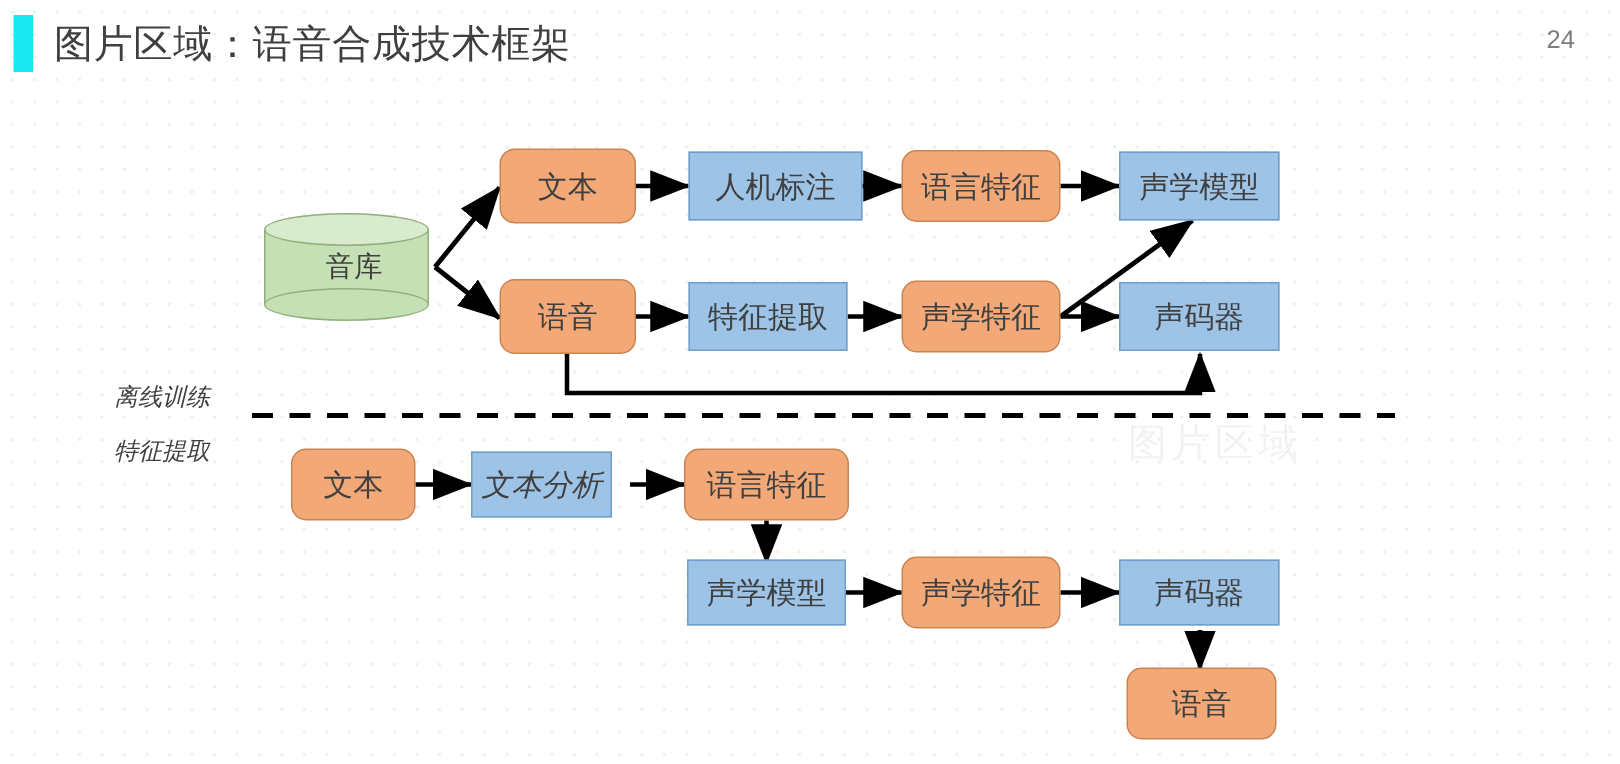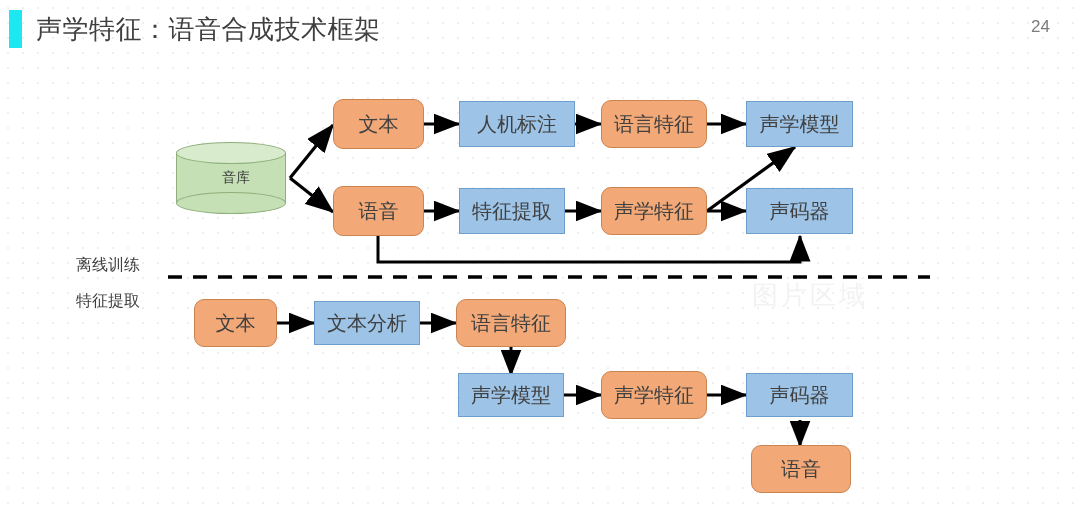--- a/index.html
+++ b/index.html
@@ -135,40 +135,41 @@
   }
   #node-db-audio-library .cyl-label {
     position: absolute;
     left: 0;
     top: 0;
     width: 120px;
     height: 72px;
     display: flex;
     align-items: center;
     justify-content: center;
-    font-size: 14px;
+    font-size: 19px;
     color: #404040;
   }
   
   .phase-label {
     position: absolute;
     font-size: 16px;
     color: #3f3f3f;
     white-space: nowrap;
+    font-style: italic;
   }
   #label-offline-training { left: 76px; top: 255px; }
   #label-online-inference { left: 76px; top: 291px; }
 </style>
 </head>
 <body>
 
 <div id="slide">
 
   <div id="title-accent-bar"></div>
-  <div id="page-title">声学特征：语音合成技术框架</div>
+  <div id="page-title">图片区域：语音合成技术框架</div>
   <div id="page-number">24</div>
 
   <div id="image-area-watermark">图片区域</div>
 
   <svg id="connectors" viewBox="0 0 1080 509" xmlns="http://www.w3.org/2000/svg">
     <defs>
       <marker id="arrowhead" markerWidth="9" markerHeight="7" refX="8.5" refY="3.5" orient="auto" markerUnits="strokeWidth">
         <polygon points="0 0, 9 3.5, 0 7" fill="#000000"></polygon>
       </marker>
     </defs>
@@ -222,21 +223,21 @@
 
   <div class="node orange" style="left:333px; top:186px; width:91px; height:50px;">语音</div>
   <div class="node blue" style="left:459px; top:188px; width:106px; height:46px;">特征提取</div>
   <div class="node orange" style="left:601px; top:187px; width:106px; height:48px;">声学特征</div>
   <div class="node blue" style="left:746px; top:188px; width:107px; height:46px;">声码器</div>
 
   <div class="phase-label" id="label-offline-training">离线训练</div>
   <div class="phase-label" id="label-online-inference">特征提取</div>
 
   <div class="node orange" style="left:194px; top:299px; width:83px; height:48px;">文本</div>
-  <div class="node blue" style="left:314px; top:301px; width:106px; height:44px;">文本分析</div>
+  <div class="node blue" style="left:314px; top:301px; width:94px; height:44px;font-style:italic;">文本分析</div>
   <div class="node orange" style="left:456px; top:299px; width:110px; height:48px;">语言特征</div>
 
   <div class="node blue" style="left:458px; top:373px; width:106px; height:44px;">声学模型</div>
   <div class="node orange" style="left:601px; top:371px; width:106px; height:48px;">声学特征</div>
   <div class="node blue" style="left:746px; top:373px; width:107px; height:44px;">声码器</div>
 
   <div class="node orange" style="left:751px; top:445px; width:100px; height:48px;">语音</div>
 
 </div>
 

